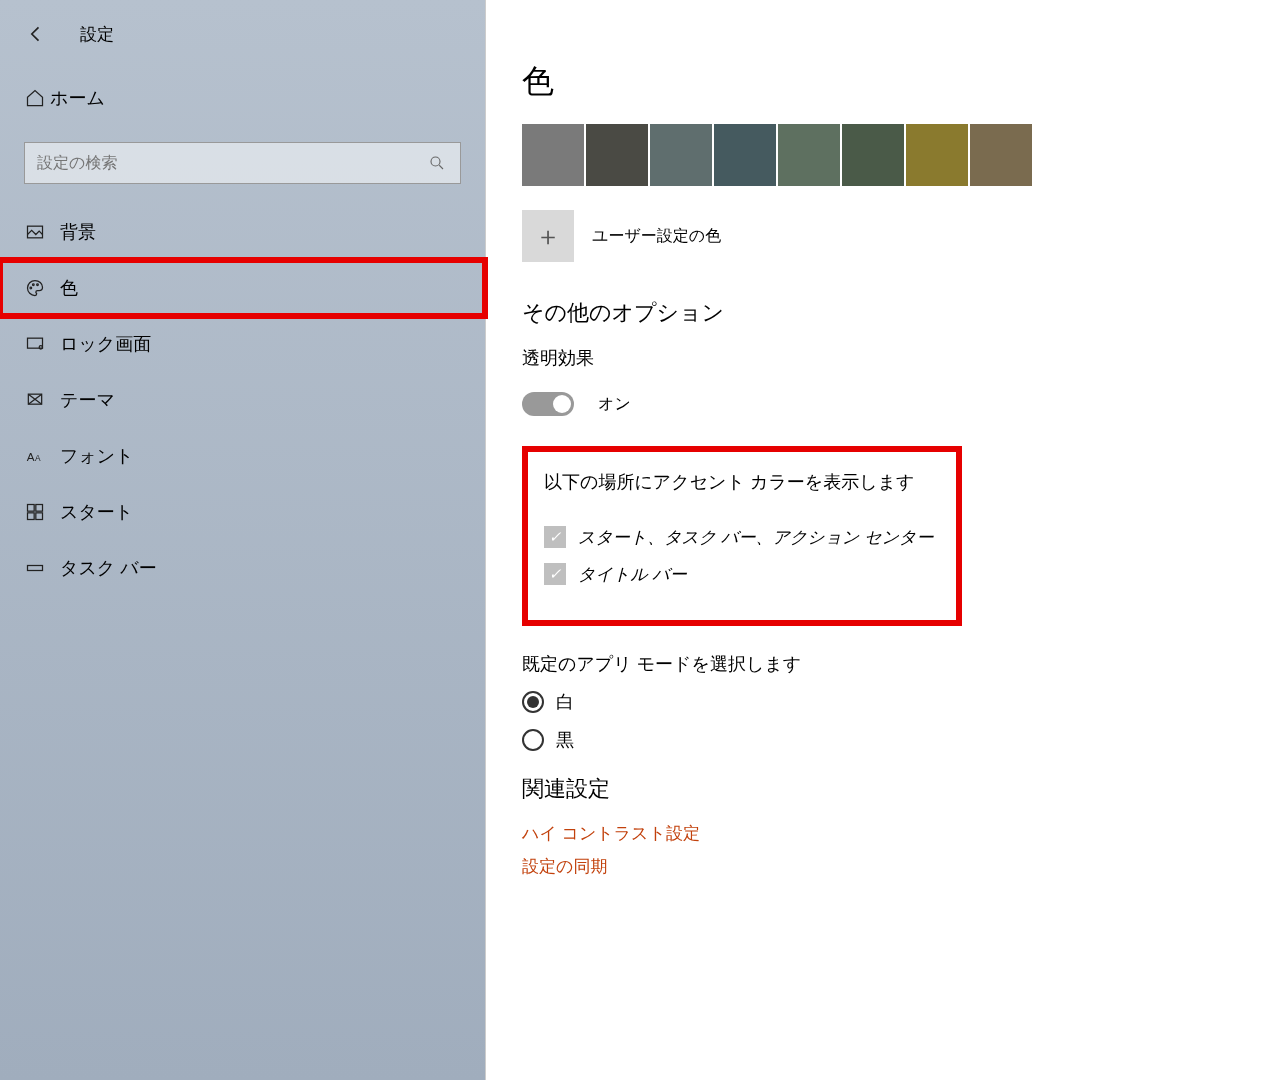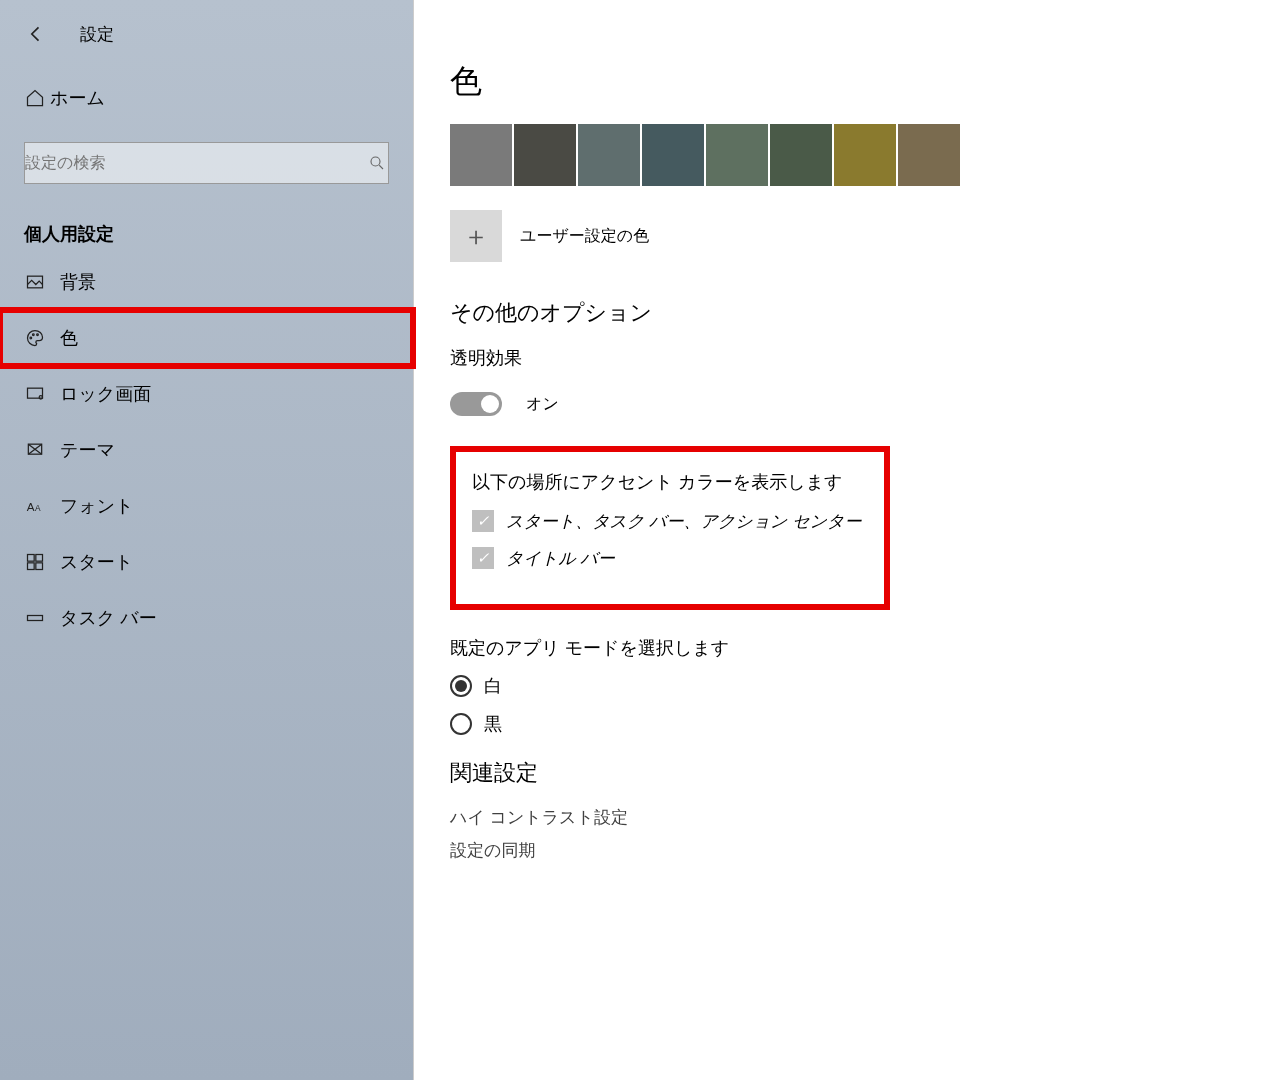--- a/index.html
+++ b/index.html
@@ -1,50 +1,50 @@
 <!DOCTYPE html>
 <html><head>
 <meta charset="utf-8">
 <style>
 * { margin:0; padding:0; box-sizing:border-box; font-family:"Yu Gothic UI","Meiryo",sans-serif; }
 body { width:1280px; height:1080px; background:#fff; display:flex; overflow:hidden; }
 
-.sidebar { width:414px; height:100%; background:linear-gradient(#b6c1ce,#a0adbd); padding:10px 0 0 0; border-right:1px solid #ccc; }
+.sidebar { width:486px; height:100%; background:linear-gradient(#b6c1ce,#a0adbd); padding:10px 0 0 0; border-right:1px solid #ccc; }
 .titlebar { display:flex; align-items:center; padding:8px 20px 24px 20px; }
 .back-btn { width:32px; height:32px; display:flex; align-items:center; justify-content:center; cursor:pointer; }
 .title { margin-left:28px; font-size:17px; }
 .home-row { display:flex; align-items:center; padding:12px 24px; gap:4px; cursor:pointer; }
 .home-row span.label { font-size:18px; }
-.search-box { margin:20px 24px; height:42px; background:rgba(255,255,255,0.5); border:1px solid #999; display:flex; align-items:center; padding:0 0; }
+.search-box { margin:20px 24px; height:42px; background:rgba(255,255,255,0.5); border:1px solid #999; display:flex; align-items:center; padding:0 12px; }
 .search-box input { flex:1; border:none; background:transparent; outline:none; font-size:16px; color:#555; }
 .section-label { padding:18px 24px 8px; font-size:18px; font-weight:600; }
 .nav-item { display:flex; align-items:center; gap:14px; padding:16px 24px; font-size:18px; cursor:pointer; }
 .nav-item.selected { outline:6px solid #e60000; outline-offset:-3px; }
 .icon { width:22px; height:22px; display:flex; align-items:center; justify-content:center; flex-shrink:0; }
 
 .main { flex:1; padding:60px 40px 40px 36px; overflow-y:auto; }
 .main h1 { font-size:32px; font-weight:400; margin-bottom:20px; }
 .swatches { display:flex; gap:2px; margin-bottom:24px; }
 .swatch { width:62px; height:62px; }
 .custom-row { display:flex; align-items:center; gap:18px; margin-bottom:36px; }
 .plus-box { width:52px; height:52px; background:#d9d9d9; display:flex; align-items:center; justify-content:center; font-size:26px; color:#555; cursor:pointer; }
 .subhead { font-size:22px; font-weight:400; margin:24px 0 18px; }
 .opt-label { font-size:18px; margin-bottom:22px; }
 .toggle-row { display:flex; align-items:center; gap:24px; margin-bottom:30px; }
 .toggle { width:52px; height:24px; border-radius:12px; background:#999; position:relative; }
 .toggle::after { content:""; position:absolute; right:3px; top:3px; width:18px; height:18px; border-radius:50%; background:#fff; }
 .accent-box { border:6px solid #e60000; padding:18px 16px 20px; margin-bottom:26px; width:440px; }
-.accent-box .head { font-size:18px; margin-bottom:16px; }
+.accent-box .head { font-size:18px; margin-bottom:32px; }
 .check-row { display:flex; align-items:flex-start; gap:12px; margin:14px 0; font-size:17px;font-style:italic; }
 .checkbox { width:22px; height:22px; background:#bfbfbf; display:flex; align-items:center; justify-content:center; }
 .checkbox::after { content:"✓"; color:#fff; font-size:15px; }
 .radio-row { display:flex; align-items:center; gap:12px; margin:14px 0; font-size:18px; }
 .radio { width:22px; height:22px; border:2px solid #333; border-radius:50%; display:flex; align-items:center; justify-content:center; }
 .radio.checked::after { content:""; width:12px; height:12px; border-radius:50%; background:#333; }
-.related-links div { color:#404040; font-size:17px; margin:10px 0; cursor:pointer; }
+.related-links div { color:#c2410c; font-size:17px; margin:10px 0; cursor:pointer; }
 </style>
 </head>
 <body>
 
 <div class="sidebar">
   <div class="titlebar">
     <div class="back-btn">
       <span class="icon">
         <svg viewBox="0 0 24 24" width="20" height="20" fill="none" stroke="#222" stroke-width="2">
             <path d="M15 4l-8 8 8 8"></path>
@@ -66,21 +66,20 @@
   <div class="search-box">
     <input placeholder="設定の検索" style="">
     <span class="icon">
       <svg viewBox="0 0 24 24" width="18" height="18" fill="none" stroke="#666" stroke-width="1.5">
           <circle cx="10" cy="10" r="6"></circle>
           <path d="M15 15l5 5"></path>
         </svg>
     </span>
   </div>
 
-  <div class="section-label">個人用設定</div>
 
   <div class="nav-item">
     <span class="icon">
         <svg viewBox="0 0 24 24" width="20" height="20" fill="none" stroke="#222" stroke-width="1.5">
           <rect x="3" y="5" width="18" height="14"></rect>
           <path d="M3 15l5-5 5 5 4-4 4 4"></path>
         </svg>
       </span>
     <span>背景</span>
   </div>

